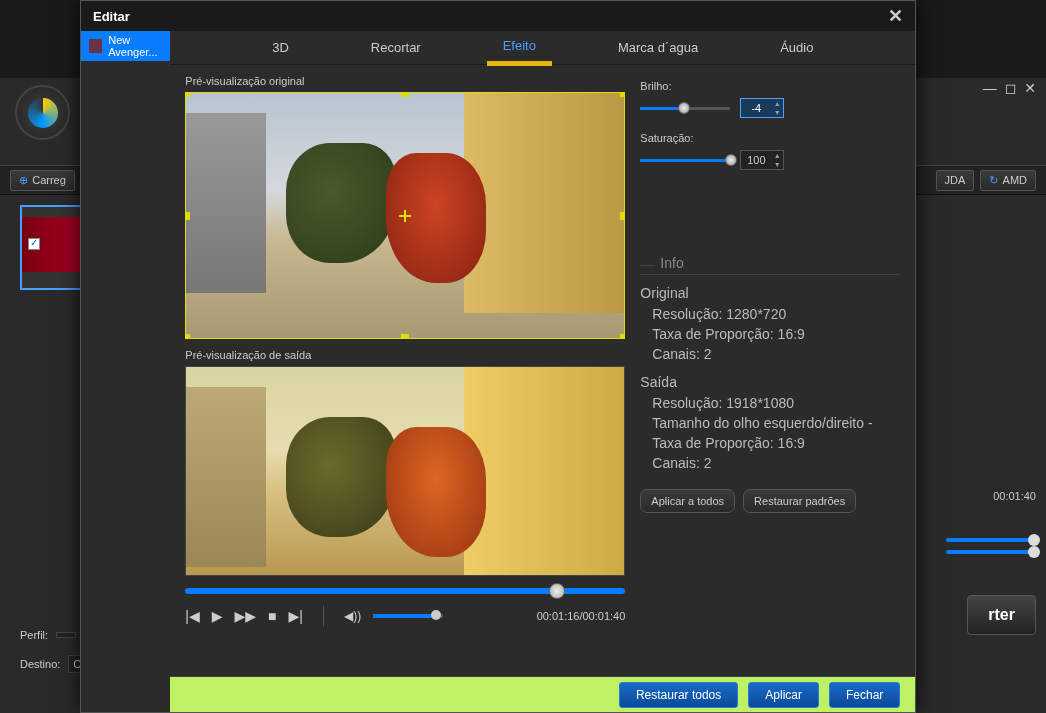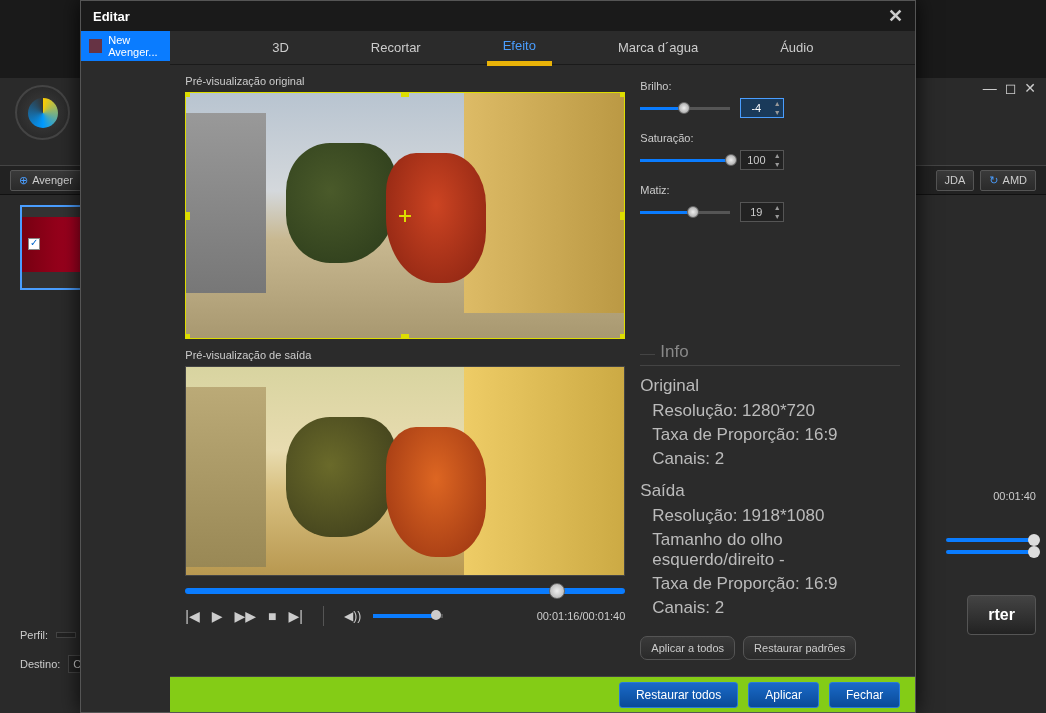--- a/index.html
+++ b/index.html
@@ -99,51 +99,51 @@
 .slider-thumb { position: absolute; top: -5px; width: 12px; height: 12px; background: radial-gradient(#eee, #999); border-radius: 50%; border: 1px solid #666; }
 .spinner { display: flex; align-items: center; background: #222; border: 1px solid #555; height: 20px; }
 .spinner.active { border-color: #4a9eff; background: #1a3a5a; }
 .spinner-val { width: 30px; text-align: center; color: #ccc; font-size: 11px; }
 .spinner.active .spinner-val { color: #fff; }
 .spinner-arrows { display: flex; flex-direction: column; width: 12px; }
 .spinner-arrows span { height: 9px; font-size: 7px; text-align: center; color: #999; cursor: pointer; line-height: 9px; }
 .checkbox-row { display: flex; align-items: center; gap: 8px; margin-top: 10px; }
 .checkbox { width: 12px; height: 12px; background: #222; border: 1px solid #666; }
 
-.info-section { margin-top: 120px; font-size: 17px; color: #bbb; }
+.info-section { margin-top: 85px; font-size: 14px; color: #bbb; }
 .info-header { color: #888; border-bottom: 1px solid #444; padding-bottom: 3px; margin-bottom: 10px; position: relative; }
 .info-header::before { content: ""; position: absolute; left: 0; top: 50%; width: 15px; height: 1px; background: #444; }
 .info-header span { background: #2b2b2b; padding: 0 5px; margin-left: 15px; }
 .info-block { margin-bottom: 12px; }
 .info-title { margin-bottom: 5px; }
 .info-line { padding-left: 12px; margin-bottom: 4px; }
 
 .action-row { display: flex; gap: 8px; margin-top: 18px; justify-content: flex-start; }
 .action-btn { background: linear-gradient(#3a3a3a, #2a2a2a); border: 1px solid #555; padding: 5px 10px; color: #ccc; font-size: 11px; border-radius: 7px; cursor: pointer; }
 
 
-.footer { height: 36px; background: #84cc16; border-top: 1px solid #444; display: flex; align-items: center; justify-content: flex-end; gap: 10px; padding: 0 15px; }
+.footer { height: 36px; background: #bef264; border-top: 1px solid #444; display: flex; align-items: center; justify-content: flex-end; gap: 10px; padding: 0 15px; }
 .footer-btn { background: linear-gradient(#1a6ac8, #0a4a98); border: 1px solid #2a7ad8; padding: 5px 16px; color: #fff; font-size: 12px; border-radius: 3px; cursor: pointer; }
 </style>
 </head>
 <body>
 
 <div class="bg-window"></div>
 <div class="bg-titlebar">
   <span>—</span>
   <span>◻</span>
   <span>✕</span>
 </div>
 <div class="logo-circle">
     <div class="logo-inner"></div>
   </div>
 <div class="bg-toolbar">
   <div class="bg-btn">
       <span style="color:#4a9eff">⊕</span>
-      <span>Avenger</span>
+      <span>Carreg</span>
     </div>
   <div style="display:flex;gap:6px">
     <div class="bg-btn">JDA</div>
     <div class="bg-btn">
         <span style="color:#4a9eff">↻</span> 
         <span>AMD</span>
       </div>
   </div>
 </div>
 <div class="bg-thumb">
@@ -265,36 +265,20 @@
               </div>
               <div class="spinner">
                 <div class="spinner-val">100</div>
                 <div class="spinner-arrows">
                     <span>▲</span>
                     <span>▼</span>
                   </div>
               </div>
             </div>
           </div>
-          <div class="slider-group">
-            <div class="slider-label">Matiz:</div>
-            <div class="slider-row">
-              <div class="slider-track">
-                <div class="slider-fill" style="width:55%"></div>
-                <div class="slider-thumb" style="left:52%"></div>
-              </div>
-              <div class="spinner">
-                <div class="spinner-val">19</div>
-                <div class="spinner-arrows">
-                    <span>▲</span>
-                    <span>▼</span>
-                  </div>
-              </div>
-            </div>
-          </div>
 
           <div class="info-section">
             <div class="info-header"><span>Info</span></div>
             <div class="info-block">
               <div class="info-title">Original</div>
               <div class="info-line">Resolução: 1280*720</div>
               <div class="info-line">Taxa de Proporção: 16:9</div>
               <div class="info-line">Canais: 2</div>
             </div>
             <div class="info-block">

